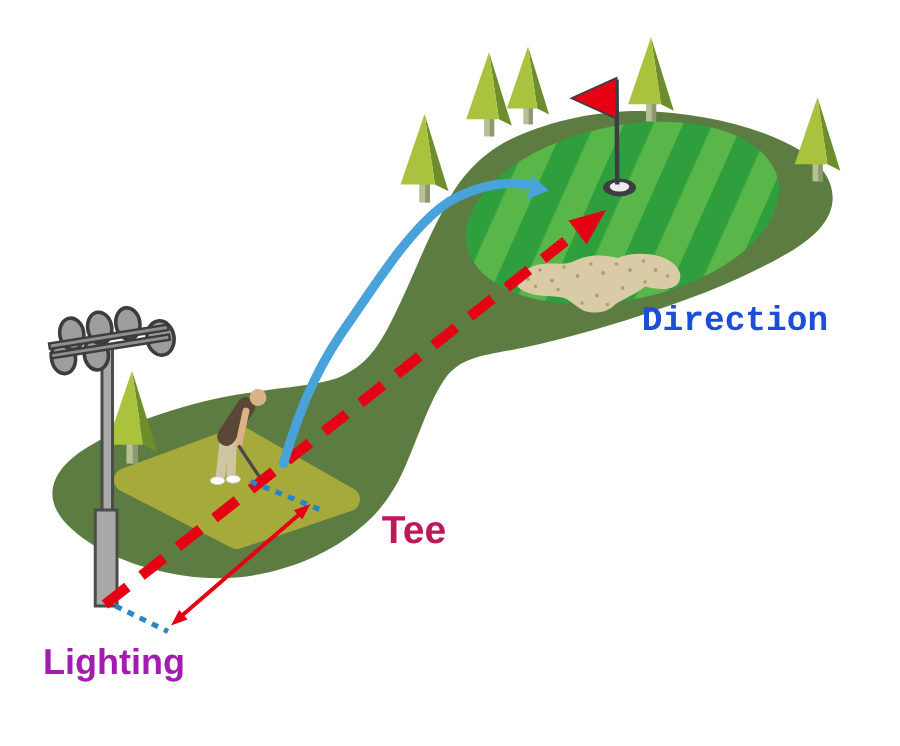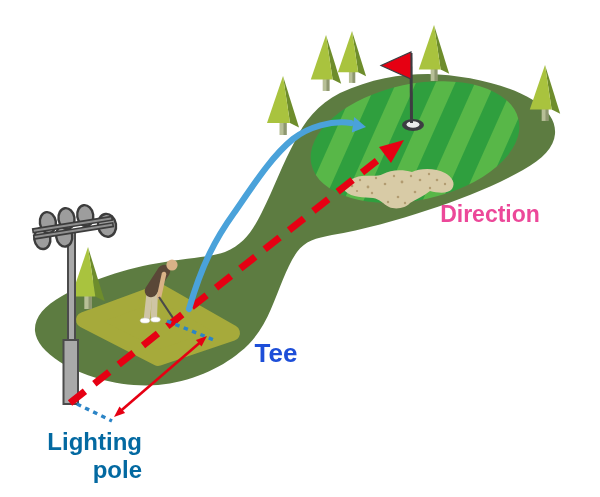--- a/index.html
+++ b/index.html
@@ -157,26 +157,25 @@
     <line x1="167" y1="321" x2="214" y2="340" stroke="#2b84c6" stroke-width="3.4" stroke-dasharray="4.5 4.5"></line>
     <line x1="77" y1="404" x2="112" y2="421" stroke="#2b84c6" stroke-width="3.4" stroke-dasharray="4.5 4.5"></line>
 
     <g>
       <line x1="120" y1="411.5" x2="200" y2="342.5" stroke="#e60013" stroke-width="2.6"></line>
       <polygon points="114,417 125.1,413 119.5,406.6" fill="#e60013"></polygon>
       <polygon points="207,336 201.5,346.4 195.9,340.1" fill="#e60013"></polygon>
     </g>
   </svg>
 
-  <div class="diagram-label" id="label-direction" style="color: #ec4899;">
+  <div class="diagram-label" id="label-direction" style="color: #1d4ed8; font-family: Liberation Mono, monospace;">
     <span class="lbl-line">Direction</span>
   </div>
 
-  <div class="diagram-label" id="label-tee" style="color: #1d4ed8;">
+  <div class="diagram-label" id="label-tee" style="color: #be185d;">
     <span class="lbl-line">Tee</span>
   </div>
 
-  <div class="diagram-label" id="label-lighting" style="color: #0369a1; text-align: right;">
+  <div class="diagram-label" id="label-lighting" style="color: #a21caf;">
     <span class="lbl-line">Lighting</span>
-    <span class="lbl-line">pole</span>
   </div>
 
 </div>
 
 </body></html>

